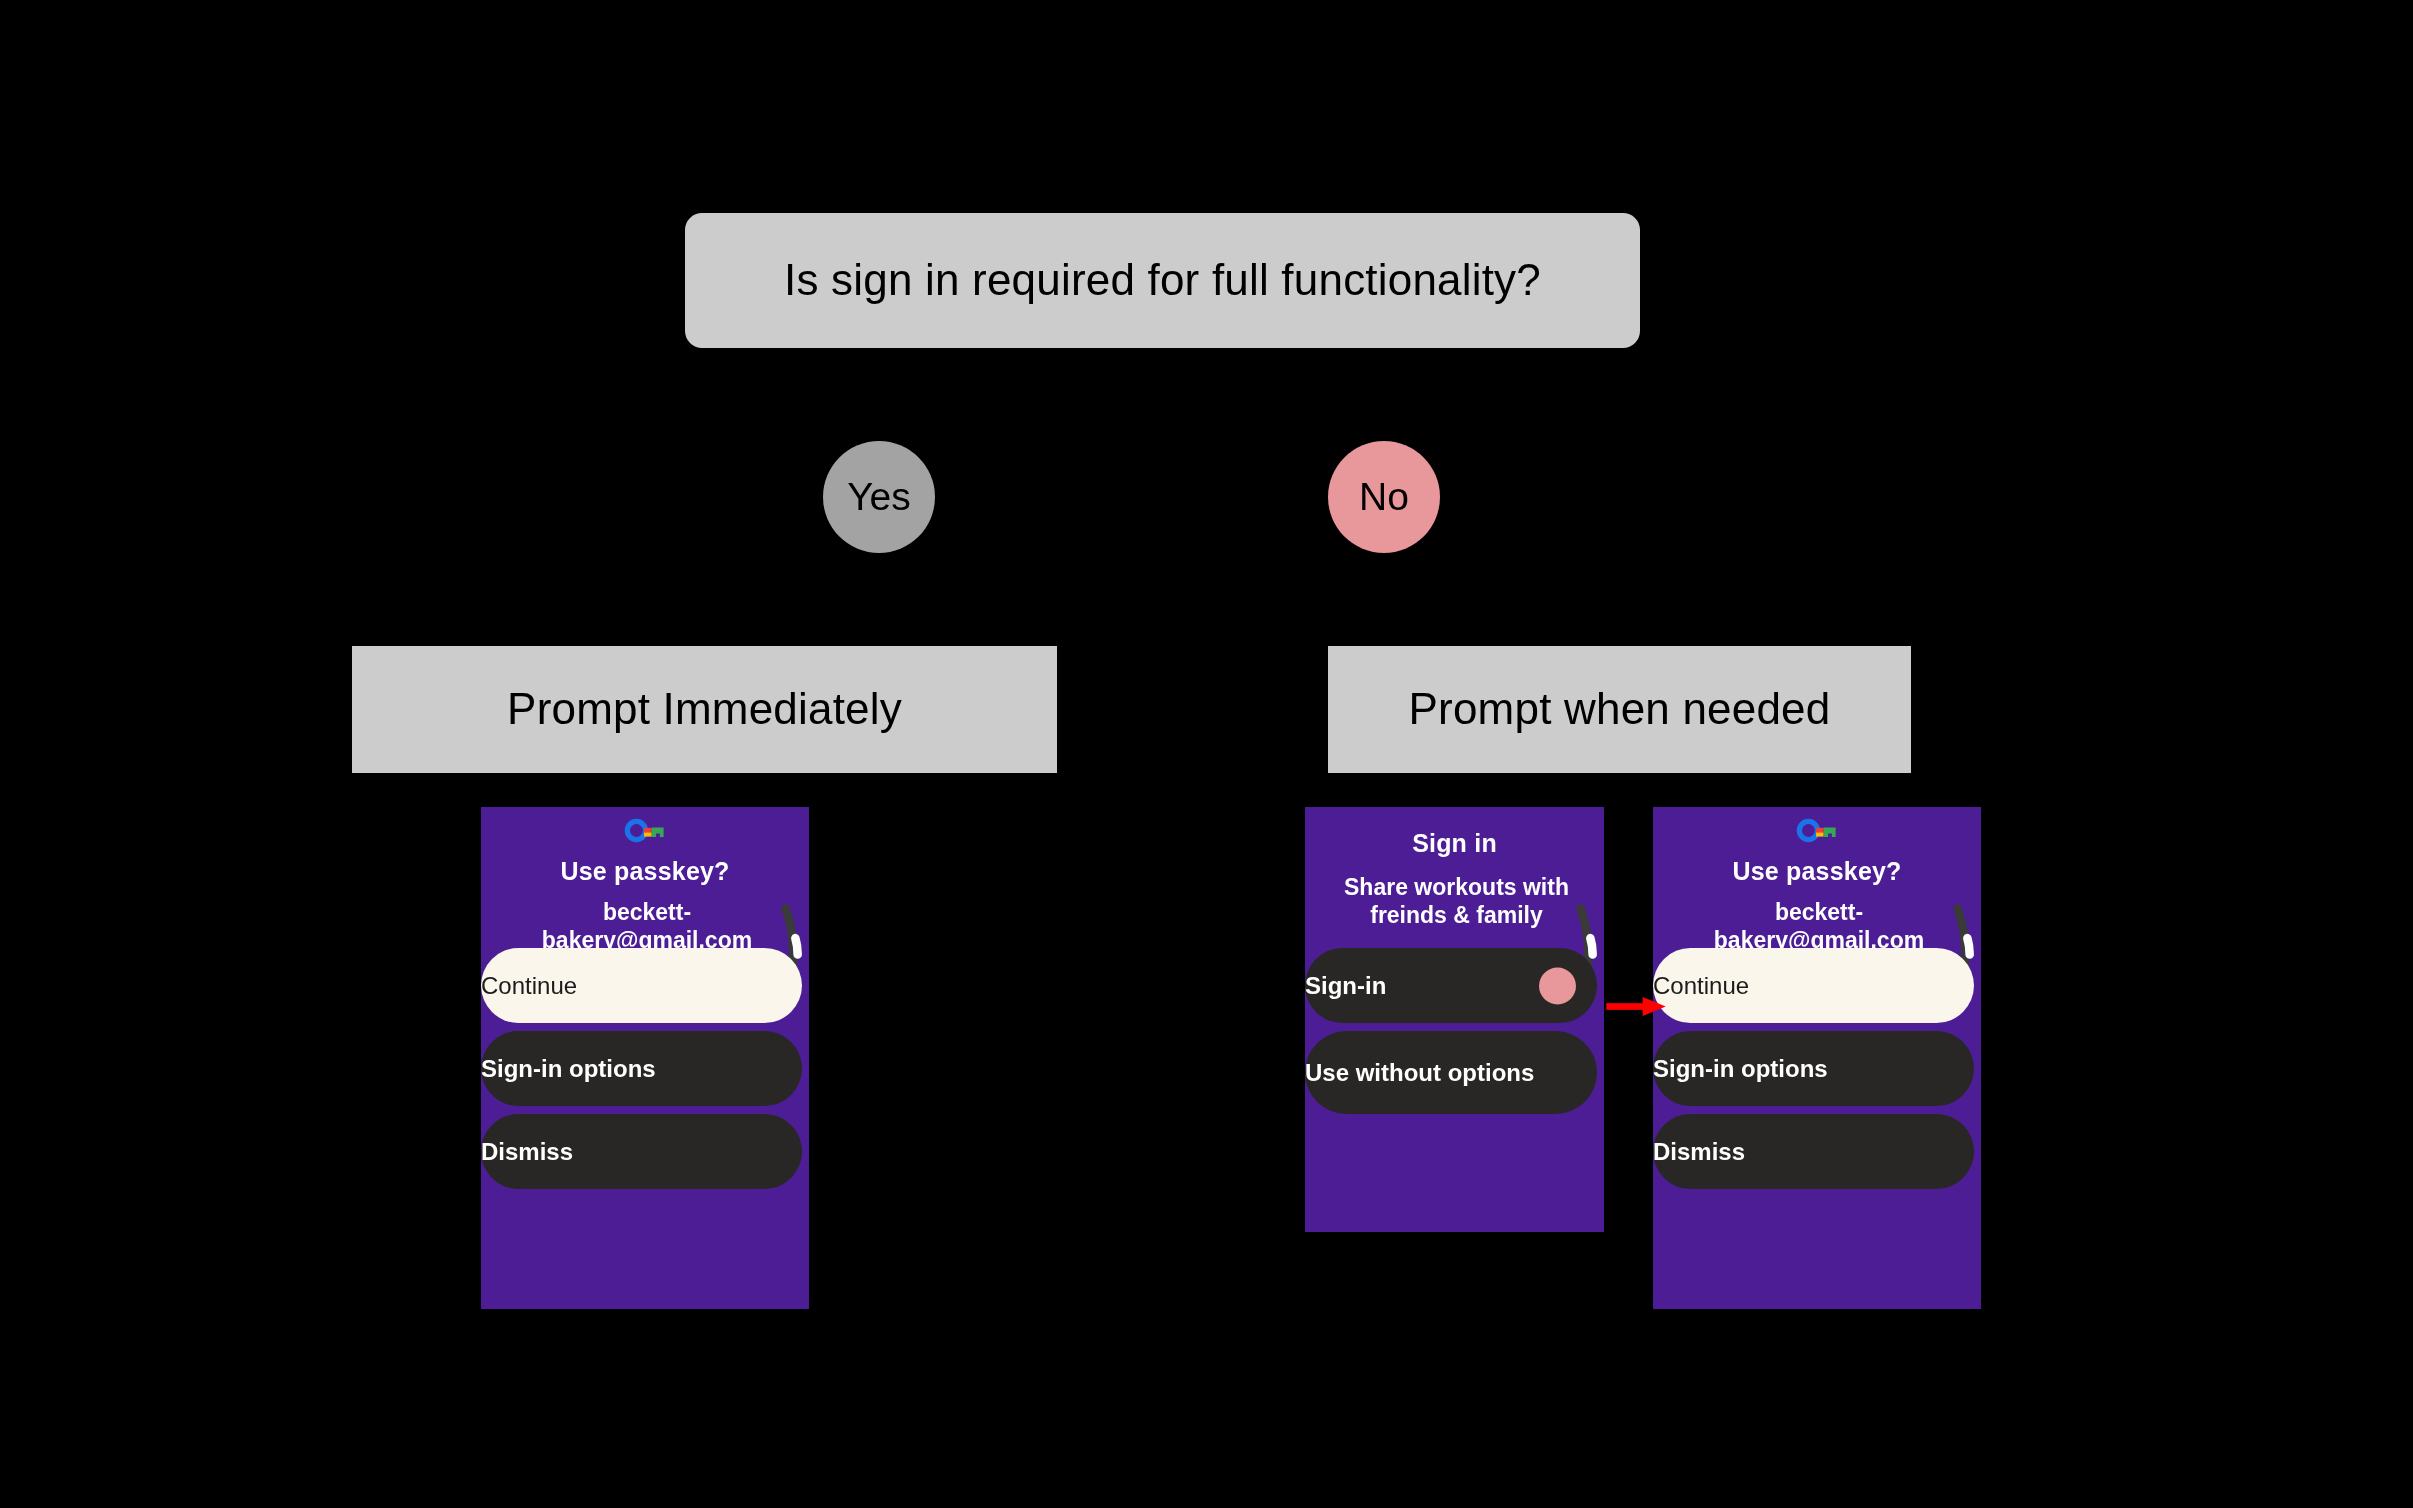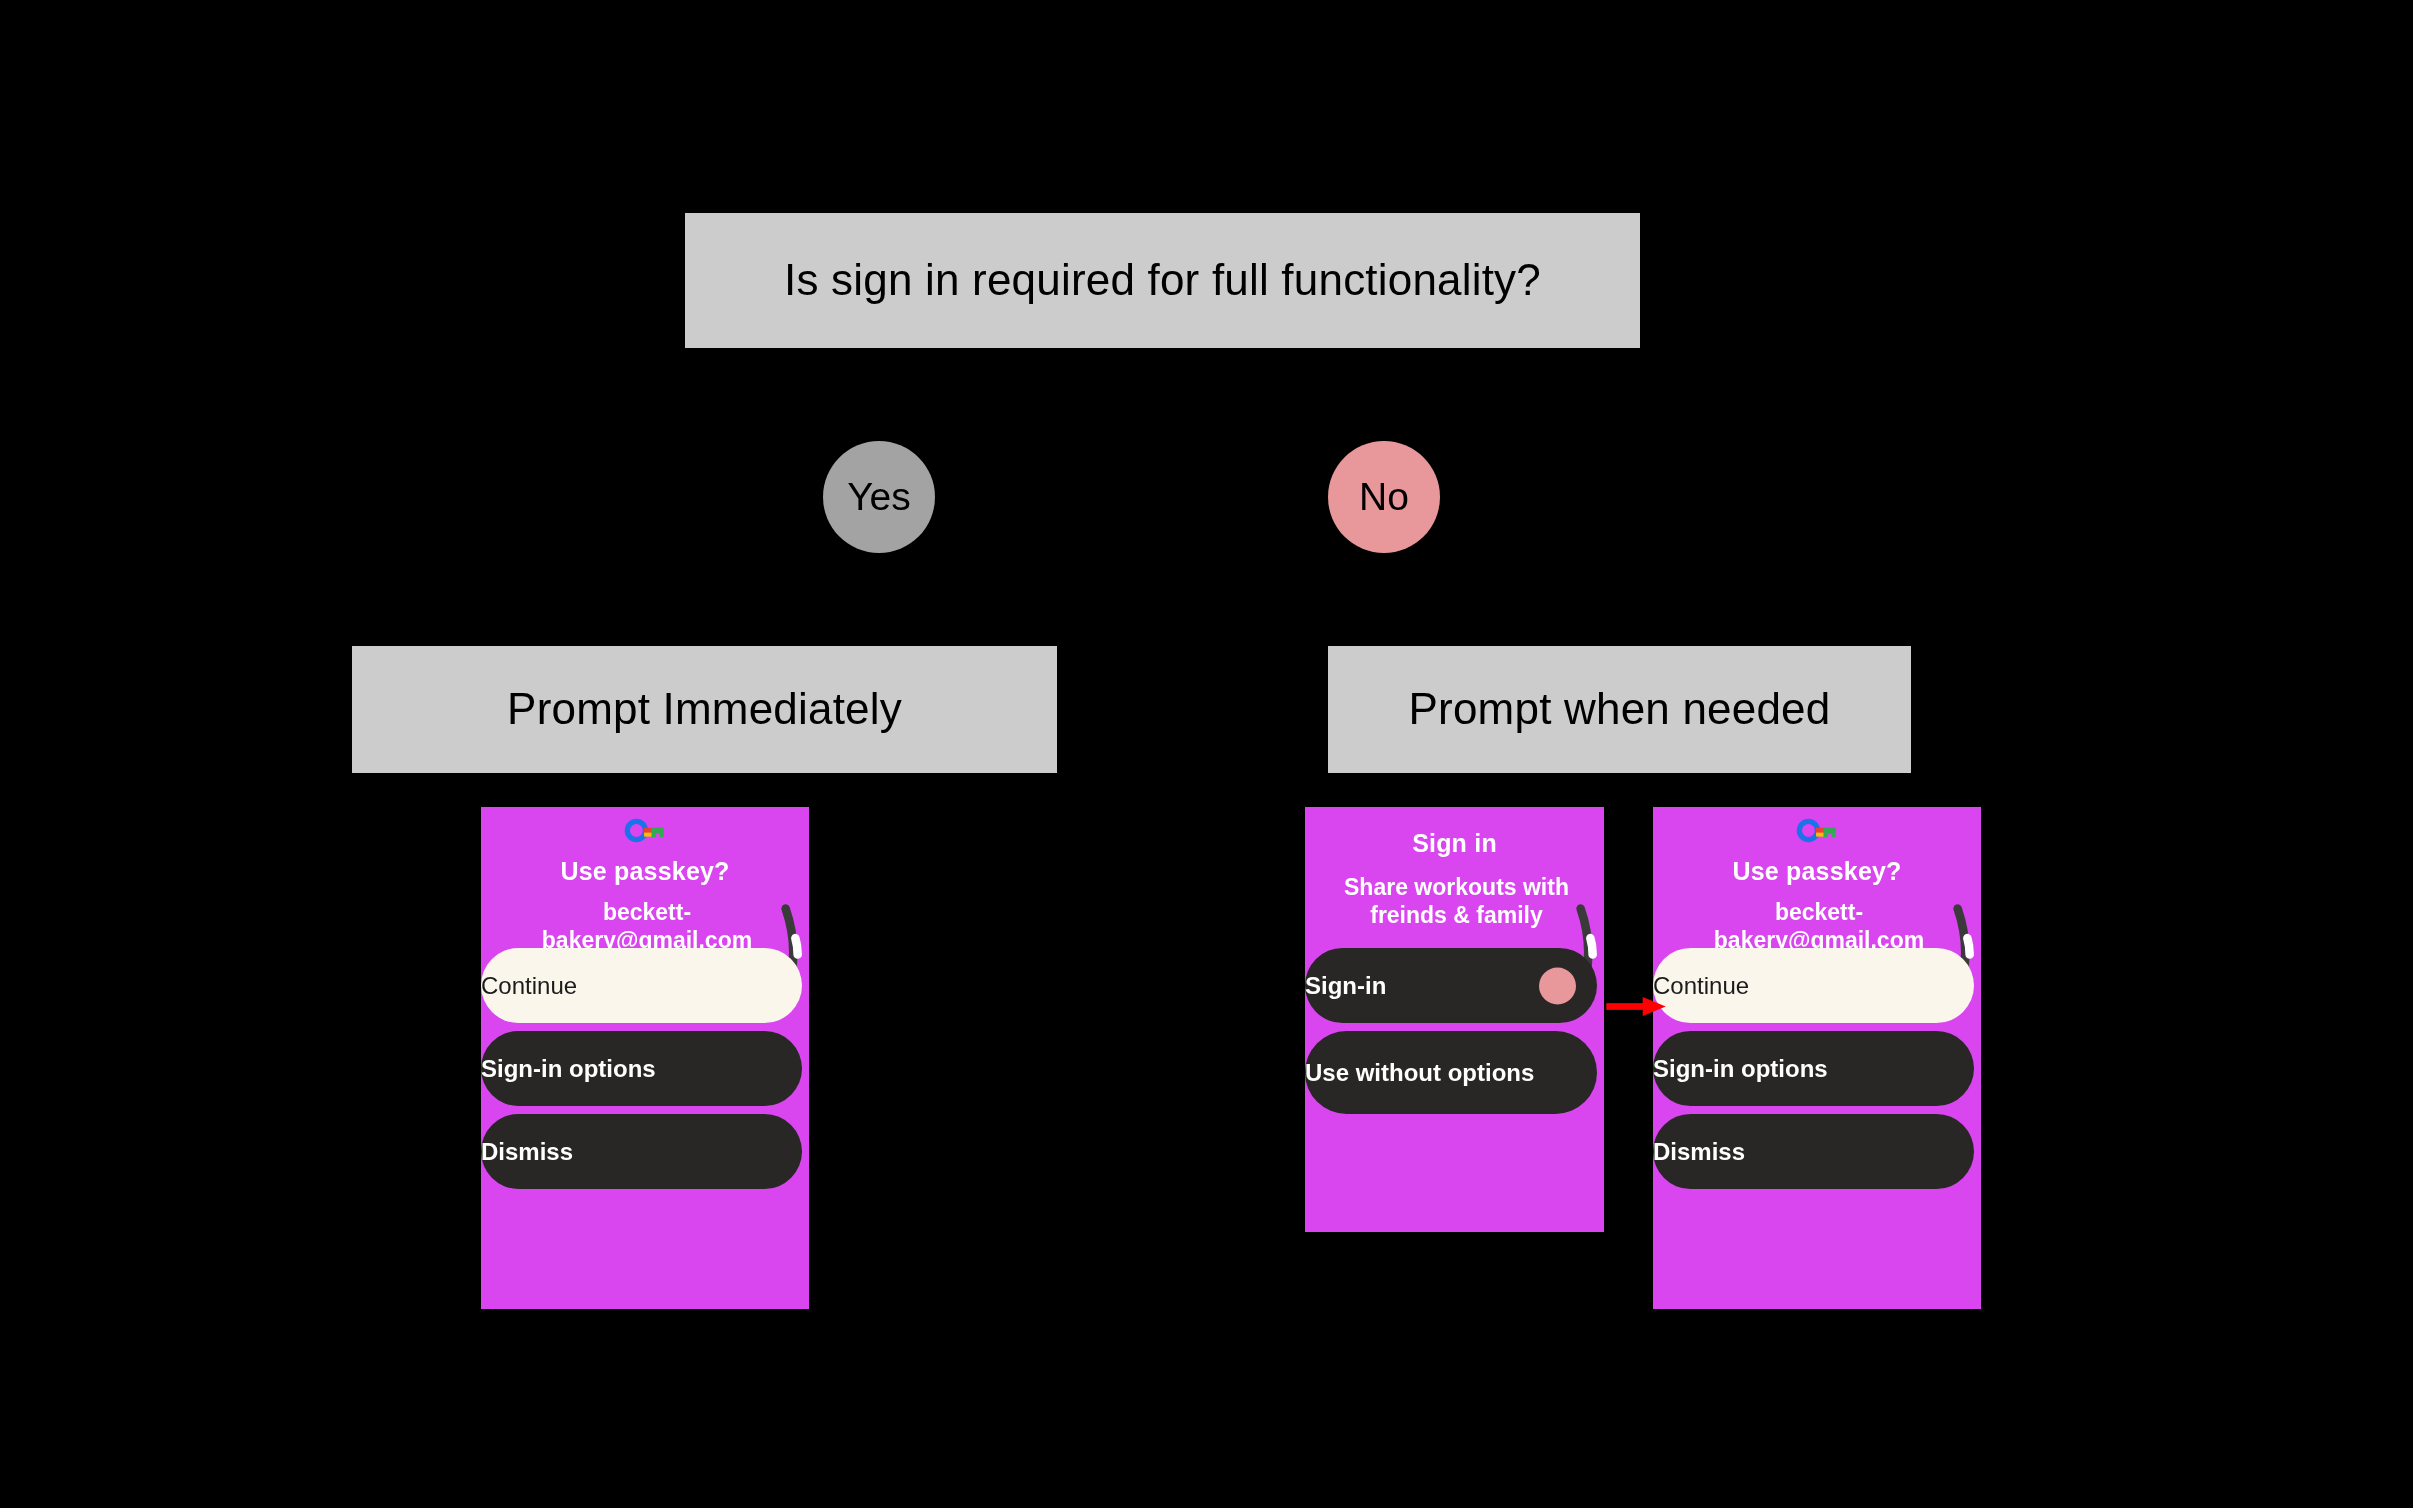--- a/index.html
+++ b/index.html
@@ -34,20 +34,21 @@
     font-weight: 400;
     letter-spacing: 0.2px;
     line-height: 1.1;
   }
   #box-question {
     left: 685px;
     top: 213px;
     width: 955px;
     height: 135px;
     font-size: 44px;
+    border-radius: 17px;
   }
   #box-prompt-immediately {
     left: 352px;
     top: 646px;
     width: 705px;
     height: 127px;
     font-size: 44px;
   }
   #box-prompt-when-needed {
     left: 1328px;
@@ -86,21 +87,21 @@
   .connector-tick {
     position: absolute;
     background: #000000;
     width: 9.7px;
     height: 7.7px;
   }
 
   
   .watch {
     position: absolute;
-    background: #d946ef;
+    background: #4c1d95;
   }
   #watch-left   { left: 481px;  top: 807px; width: 328px; height: 502px; }
   #watch-middle { left: 1305px; top: 807px; width: 299px; height: 425px; }
   #watch-right  { left: 1653px; top: 807px; width: 328px; height: 502px; }
 
   .passkey-icon {
     position: absolute;
     left: 50%;
     transform: translateX(-50%);
     top: 9.7px;

